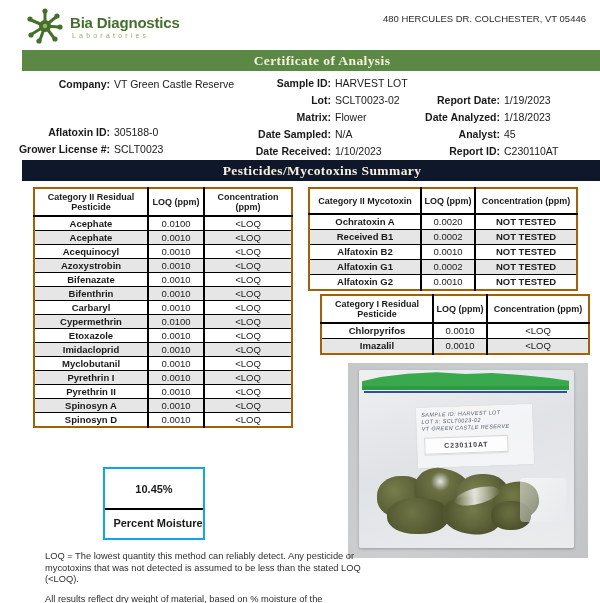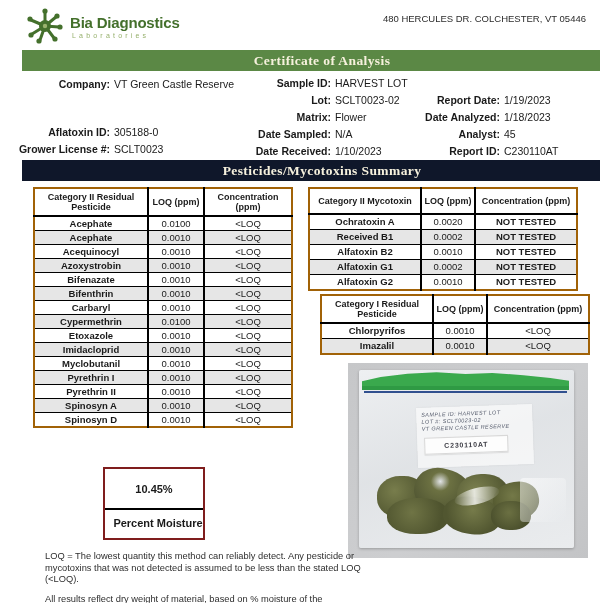--- a/index.html
+++ b/index.html
@@ -60,21 +60,21 @@
   #tbl-myco th { height:26px; }
   #tbl-myco td { height:14px; line-height:12px; }
   #tbl-myco td:last-child { font-weight:bold; }
   #tbl-cat1 { position:absolute; left:320px; top:294px; width:268px; }
   #tbl-cat1 th { height:28px; }
   #tbl-cat1 td { height:14px; line-height:12px; }
   .col-name-l { width:114px; } .col-loq-l { width:56px; } .col-conc-l { width:88px; }
   .col-name-r { width:112px; } .col-loq-r { width:54px; } .col-conc-r { width:102px; }
 
   
-  .moisture { position:absolute; left:103px; top:467px; width:102px; height:73px; border:2px solid #7f1d1d; background:#fff; }
+  .moisture { position:absolute; left:103px; top:467px; width:102px; height:73px; border:2px solid #0ea5e9; background:#fff; }
   .moisture-val { height:41px; border-bottom:2px solid #000; display:flex; align-items:center; justify-content:center; font-weight:bold; font-size:11px; }
   .moisture-lbl { height:26px; display:flex; align-items:center; justify-content:center; font-weight:bold; font-size:11px;margin-left:8px; }
 
   
   .photo { position:absolute; left:348px; top:363px; width:240px; height:195px;
     background:linear-gradient(135deg,#c6c7c9 0%,#cdced0 55%,#c3c4c6 100%); }
   .bag { position:absolute; left:11px; top:7px; width:215px; height:178px;
     background:linear-gradient(160deg, rgba(241,243,245,0.92) 0%, rgba(228,231,234,0.85) 45%, rgba(238,240,242,0.9) 100%);
     border-radius:2px; box-shadow:0 1px 3px rgba(0,0,0,0.25); }
   .bag-seal { position:absolute; left:3px; top:2px; width:207px; height:15px; background:#3aa94d;

